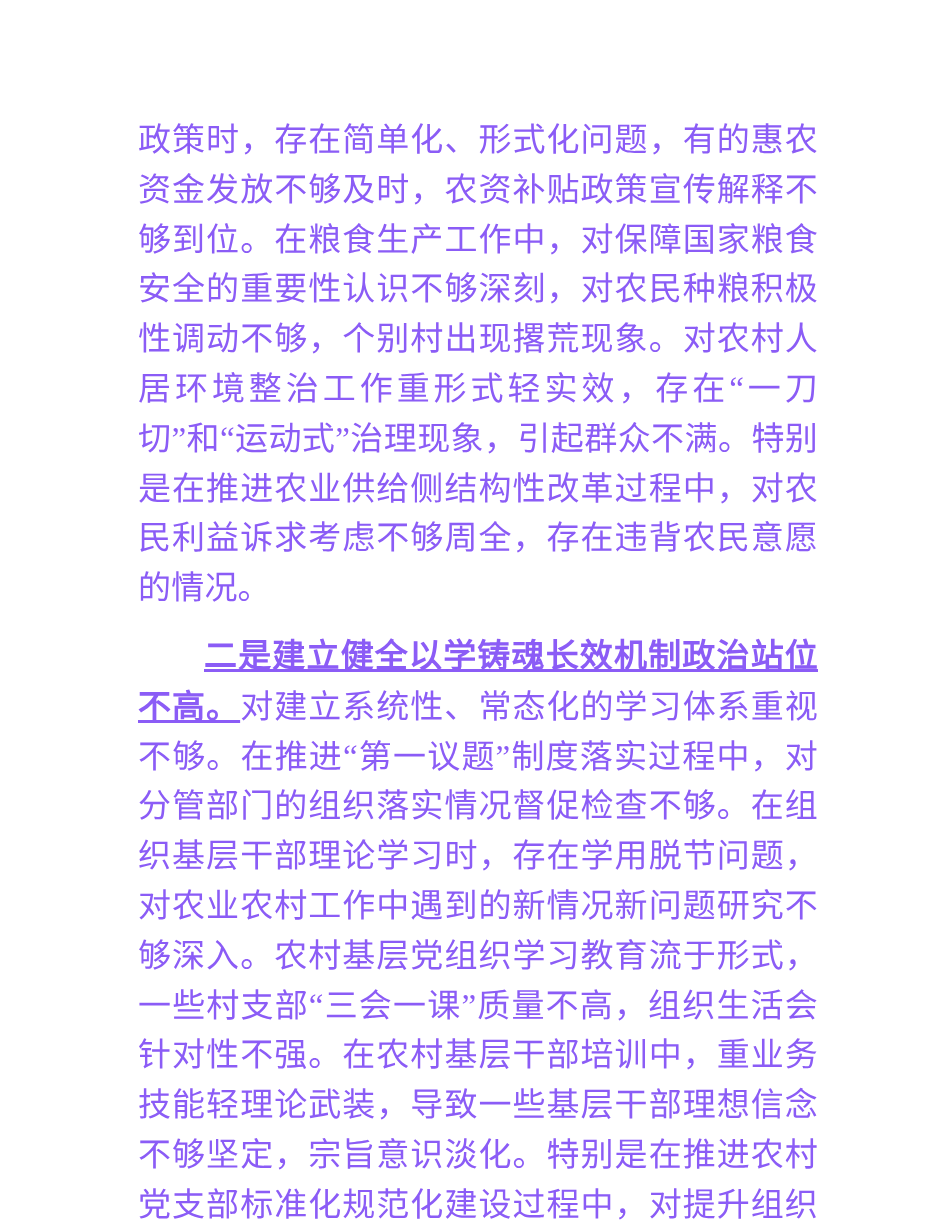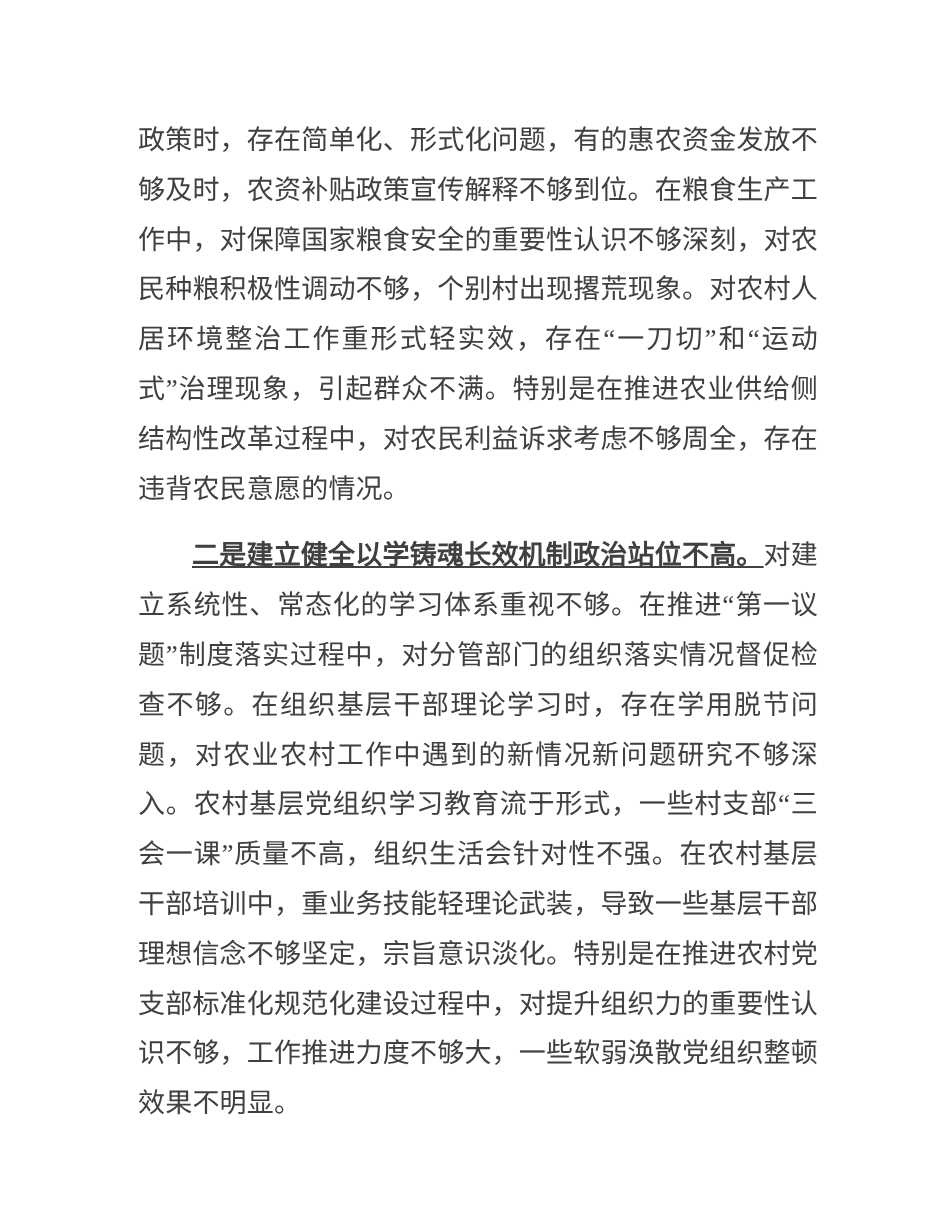--- a/index.html
+++ b/index.html
@@ -21,23 +21,23 @@
   .text-block {
     position: absolute;
     left: 138px;
     top: 116px;
     width: 680px;
   }
   .para {
     margin: 0;
     padding: 0;
     font-family: "Liberation Serif", "DejaVu Serif", serif;
-    font-size: 27px;
+    font-size: 33px;
     line-height: 49.8px;
-    color: #404040;
+    color: #8b5cf6;
     text-align: justify;
     text-justify: inter-ideograph;
     line-break: strict;
     letter-spacing: 0.2px;
   }
   .para + .para {
     margin-top: 17px;
   }
   .para.indent {
     text-indent: 2em;

